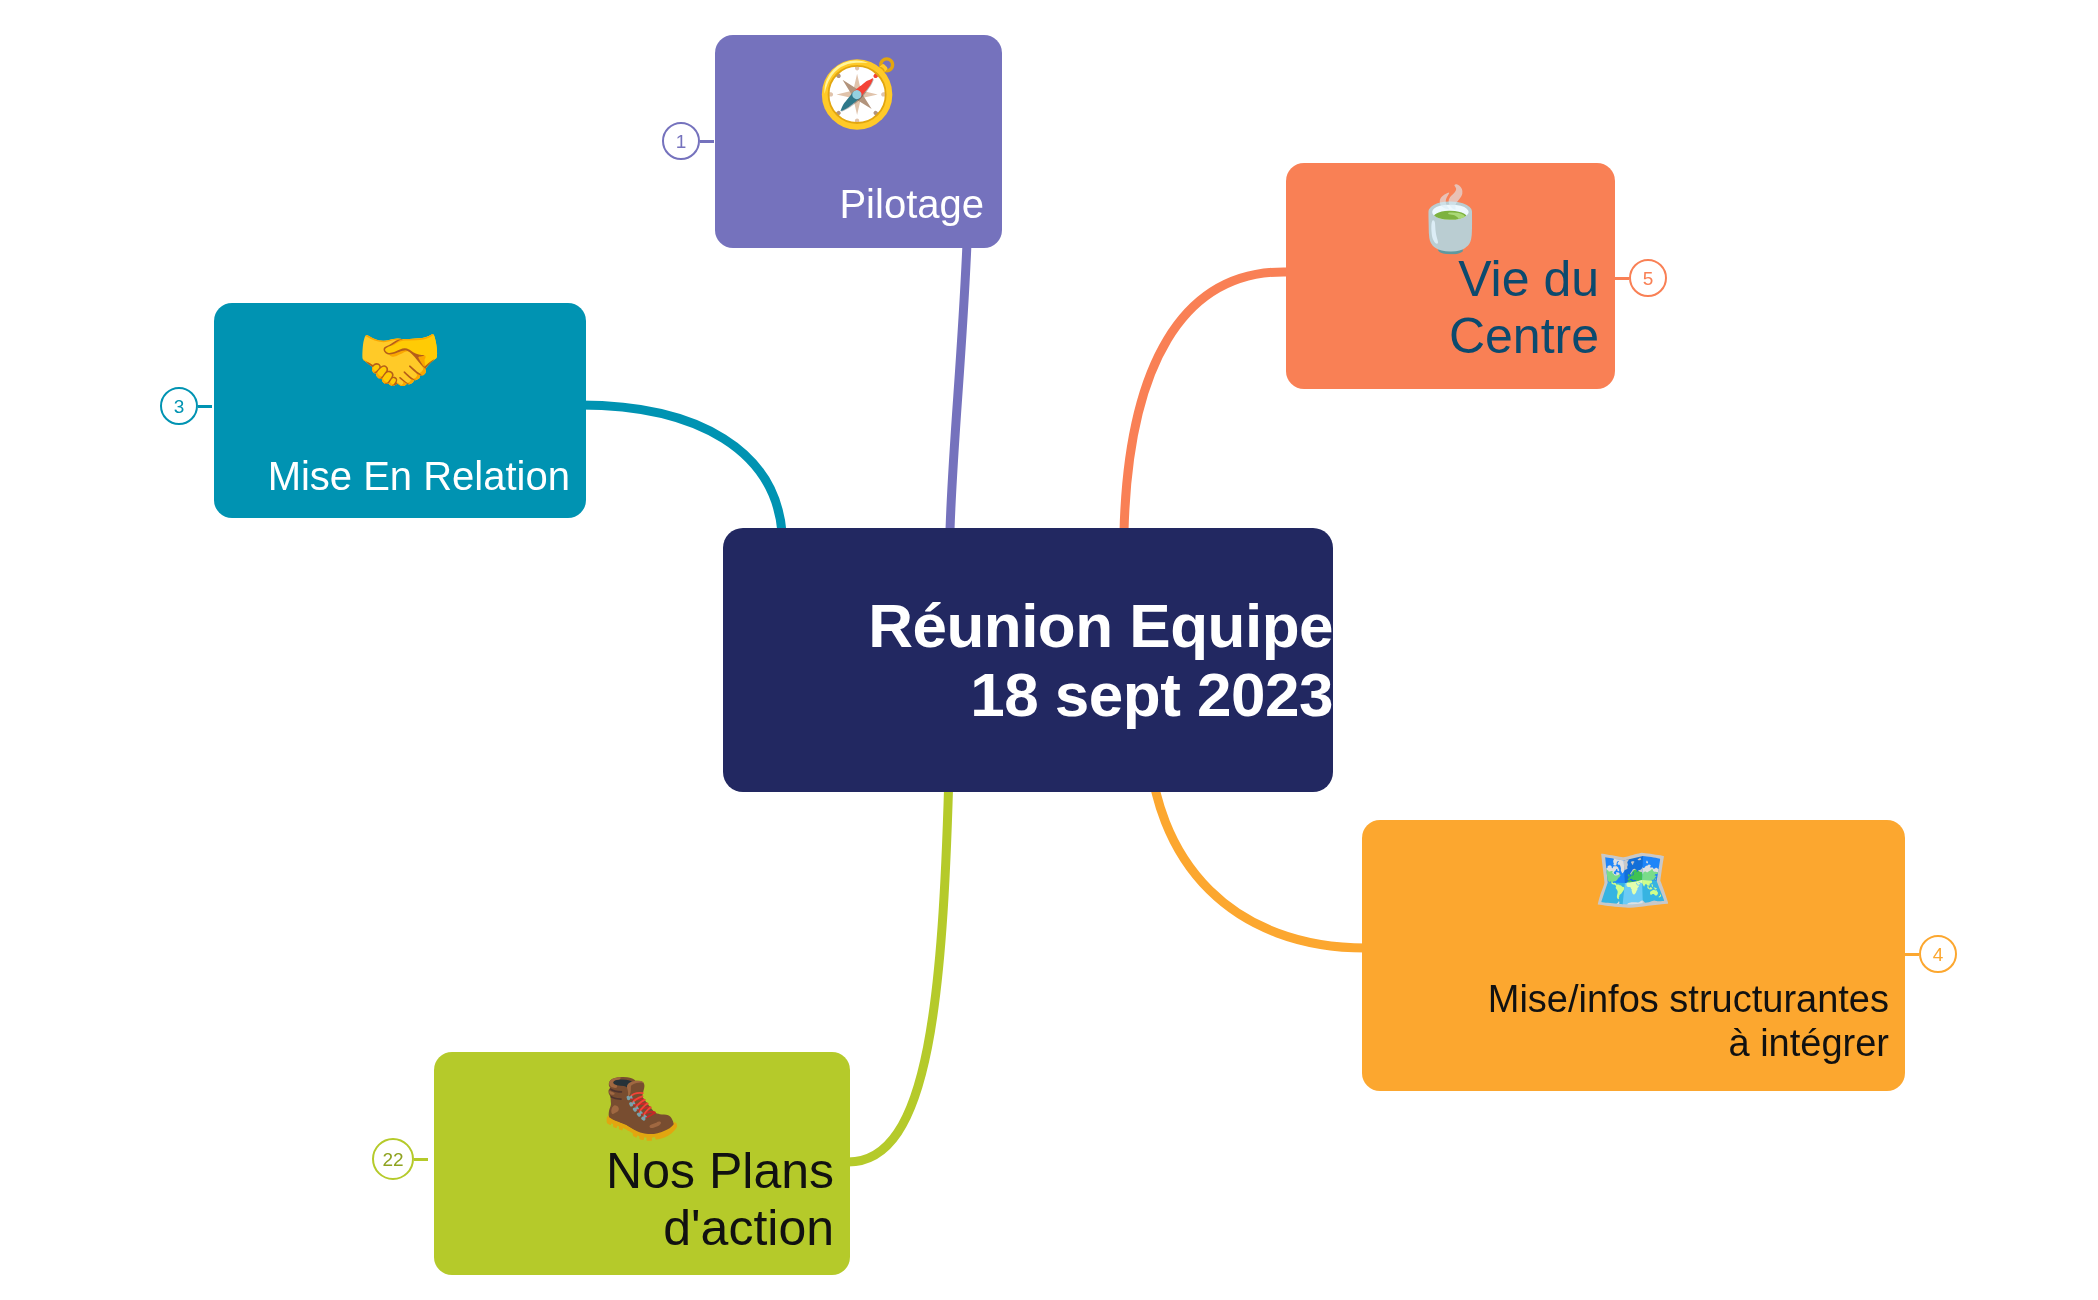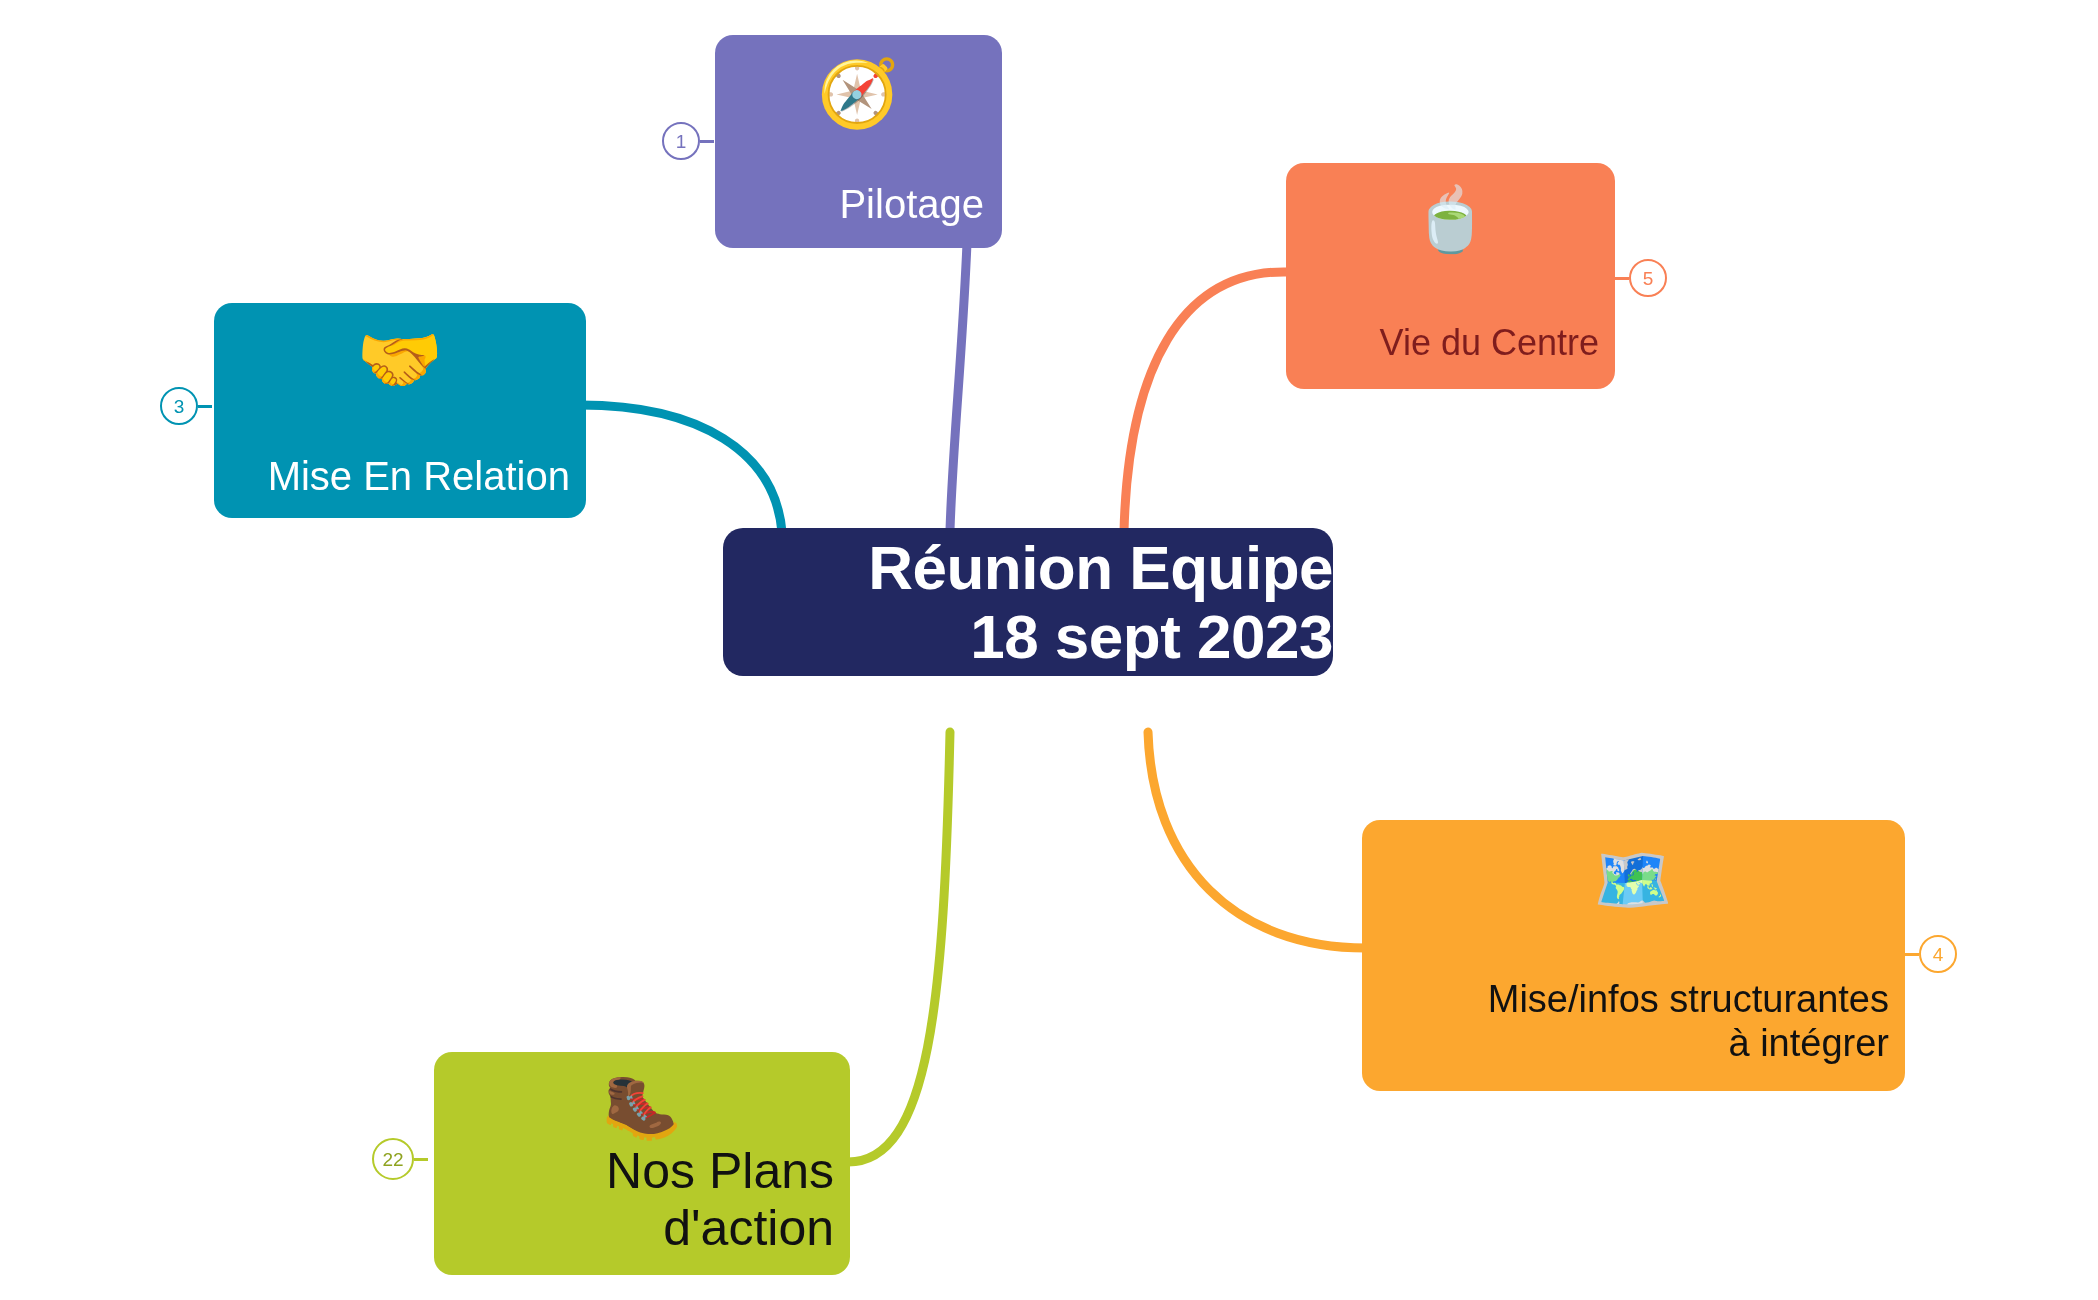--- a/index.html
+++ b/index.html
@@ -48,21 +48,21 @@
     width: 100%;
     text-align: right;
     line-height: 1.14;
     white-space: pre-line;
   }
   
   #node-center {
     left: 723px;
     top: 528px;
     width: 610px;
-    height: 148px;
+    height: 264px;
     background: #222861;
     border-radius: 20px;
     justify-content: center;
   }
   #node-center .node-label {
     color: #ffffff;
     font-size: 62px;
     font-weight: 700;
     letter-spacing: -0.5px;
     line-height: 1.12;
@@ -103,25 +103,24 @@
   #node-vie {
     left: 1286px;
     top: 163px;
     width: 329px;
     height: 226px;
     background: #f98055;
     padding: 26px 16px 16px;
   }
   #node-vie .node-icon { font-size: 62px; }
   #node-vie .node-label {
-    color: #7f1d1d;
-    font-size: 36px;
+    color: #0c4a6e;
+    font-size: 50px;
     font-weight: 400;
     padding-bottom: 10px;
-    margin-top: 16px;
   }
   
   #node-actu {
     left: 1362px;
     top: 820px;
     width: 543px;
     height: 271px;
     background: #fca72f;
     padding: 28px 16px 18px;
   }

